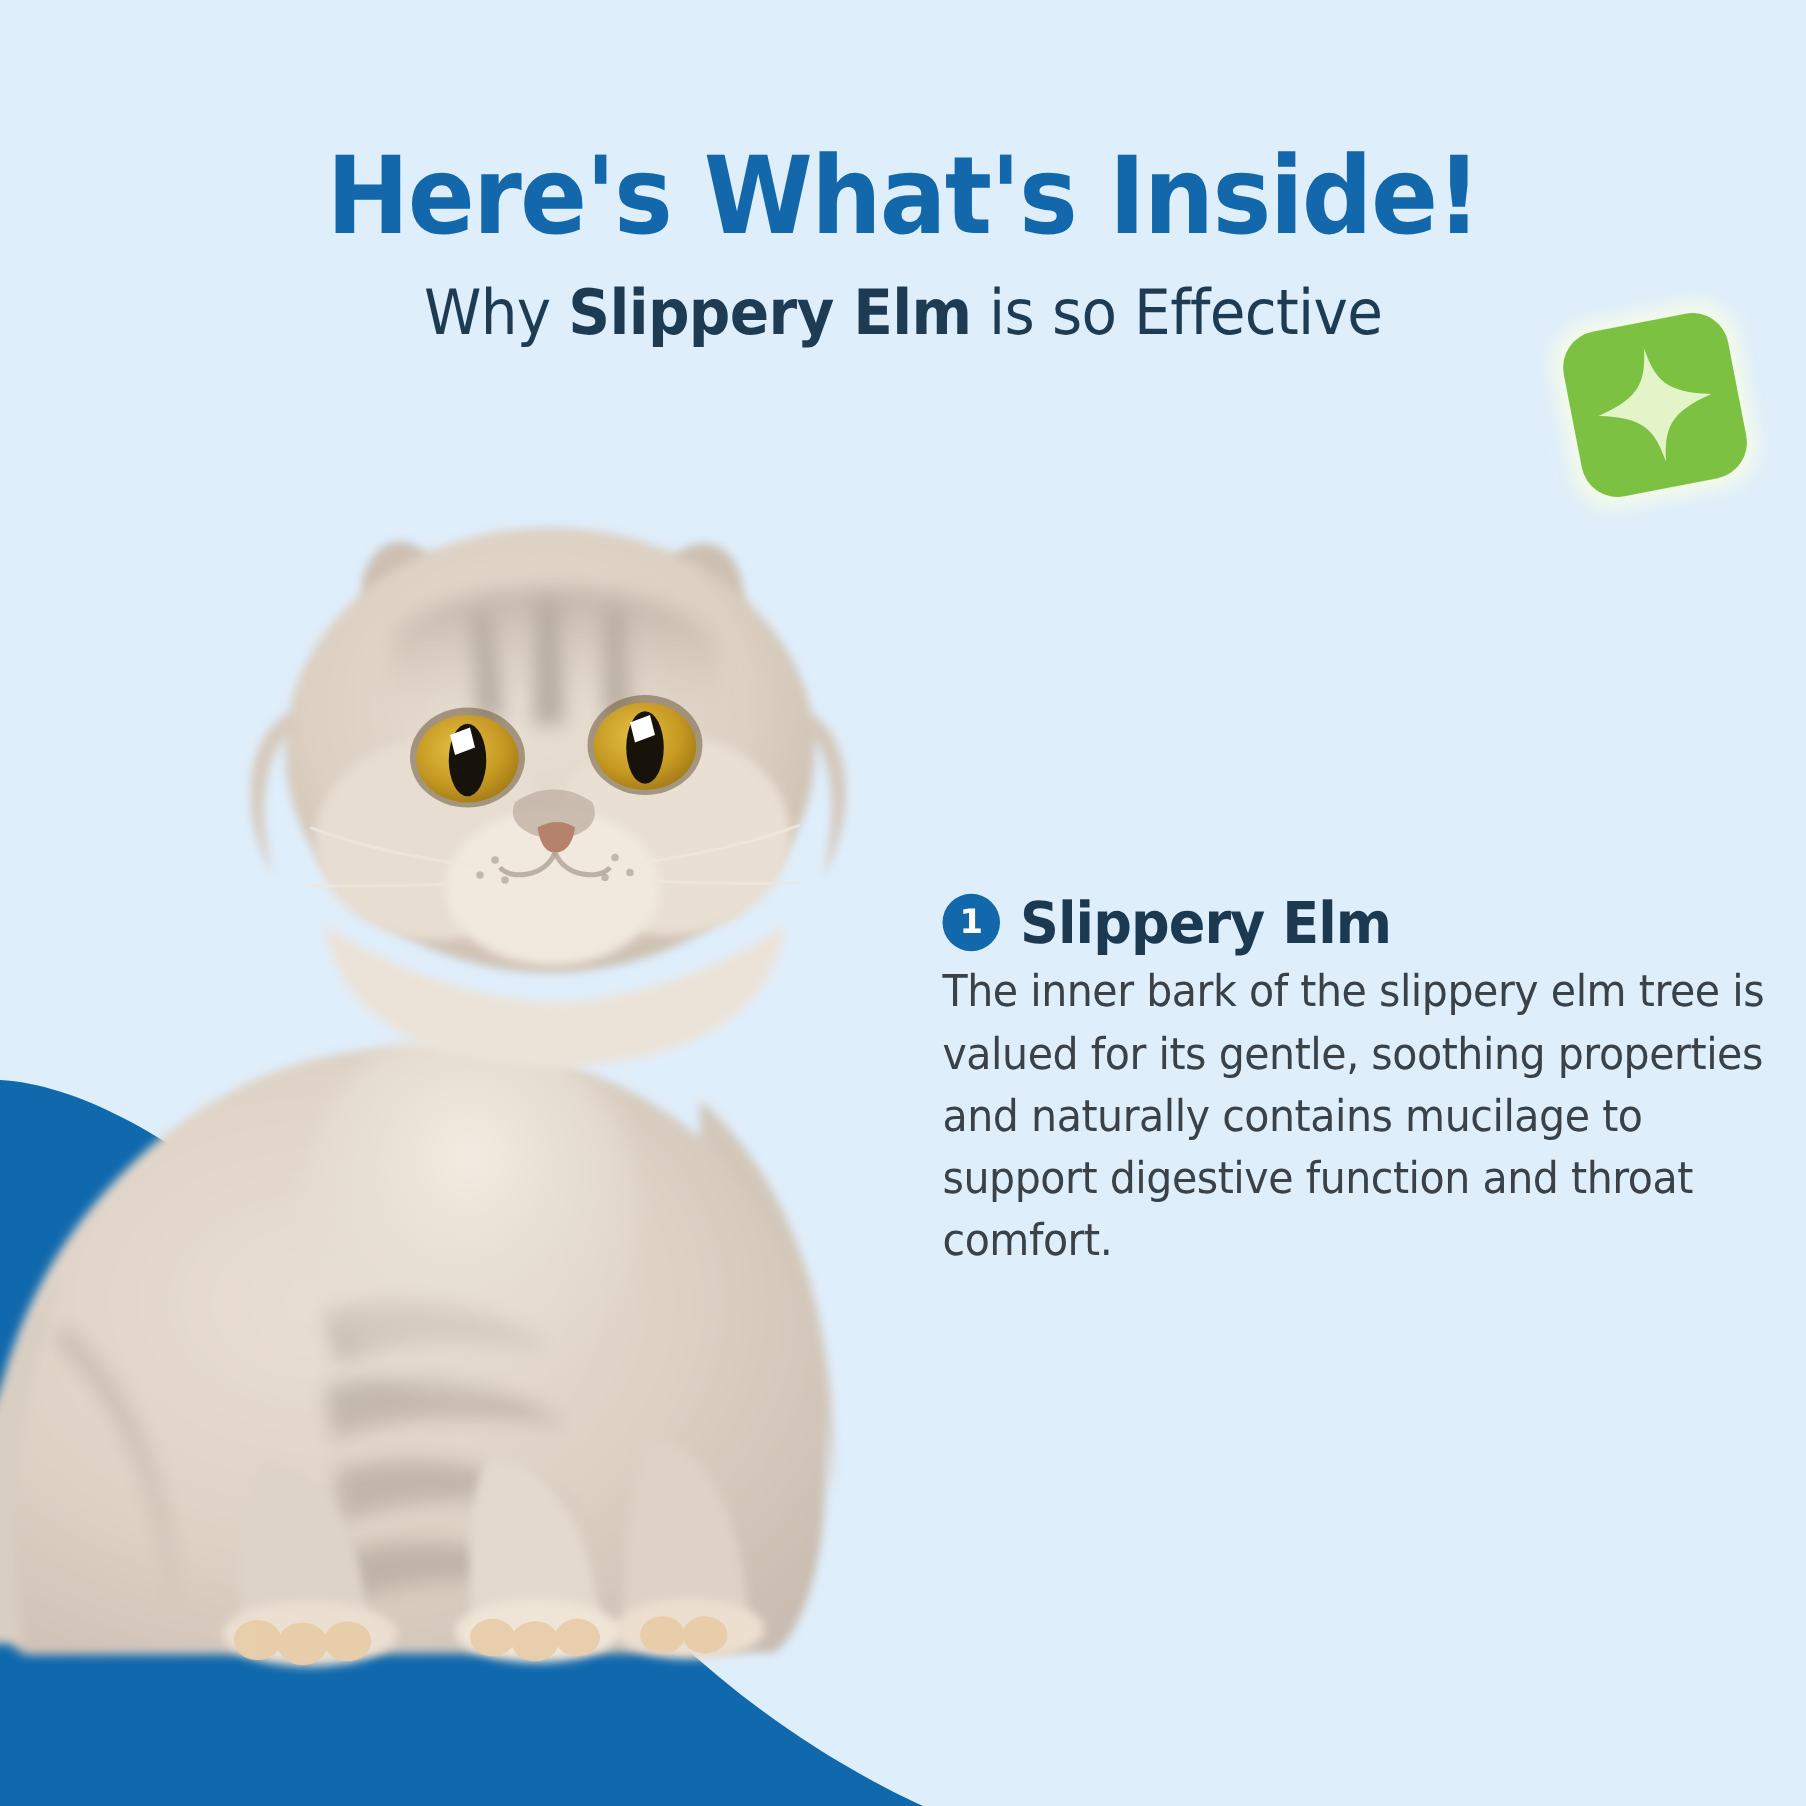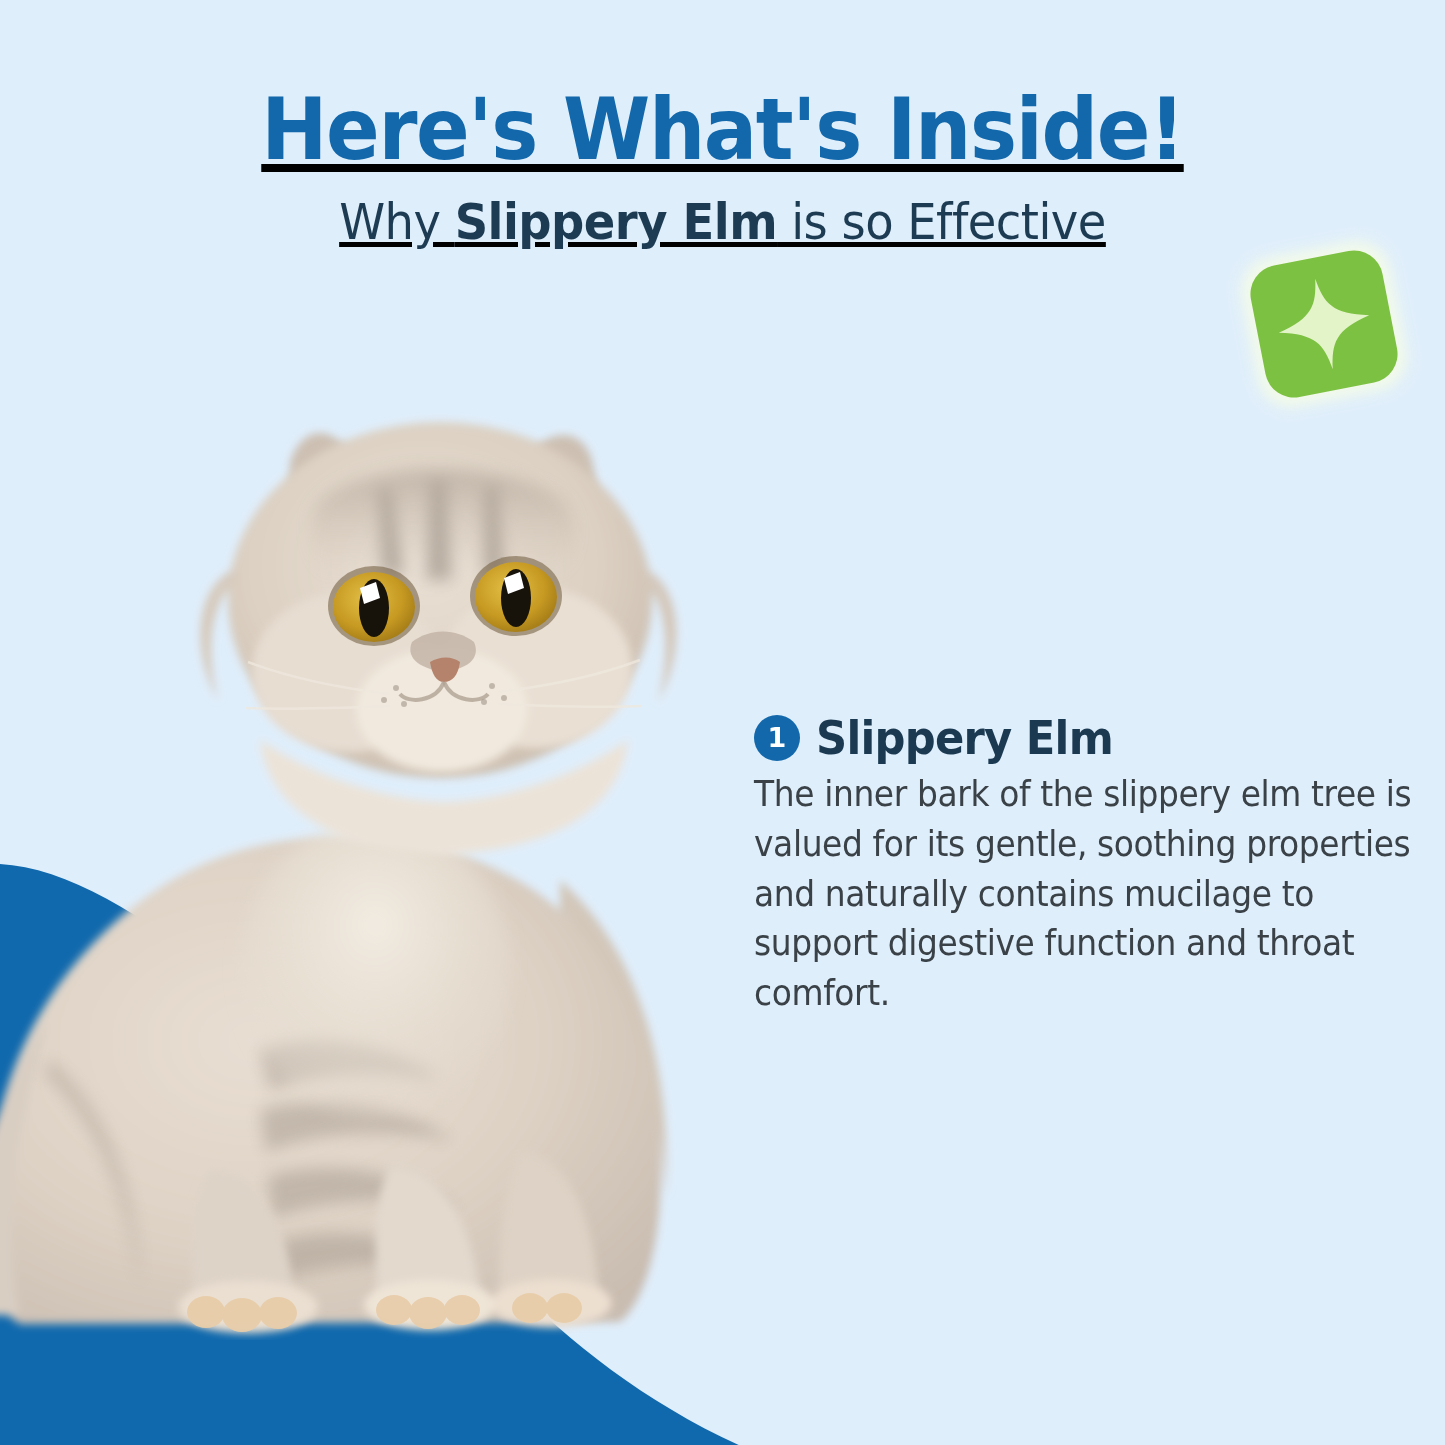--- a/index.html
+++ b/index.html
@@ -18,22 +18,21 @@
     font-family: "Liberation Sans", sans-serif;
   }
 
   
   .header {
     position: absolute;
     left: 0;
     top: 0;
     width: 1445px;
     text-align: center;
-    padding-top: 86px;
-    text-decoration: underline;
+    padding-top: 114px;
   }
   .headline {
     margin: 0;
     font-family: "DejaVu Sans", sans-serif;
     font-size: 86px;
     line-height: 1.0;
     font-weight: bold;
     letter-spacing: -1.5px;
     color: #1268ab;
     transform: scaleX(0.92);

